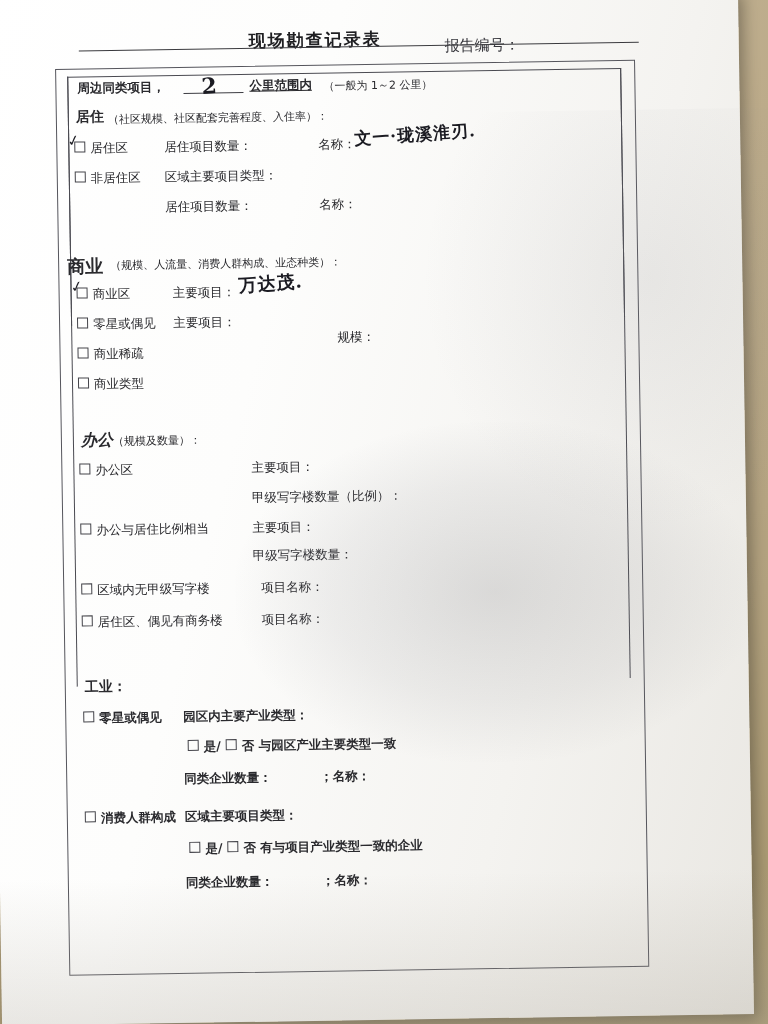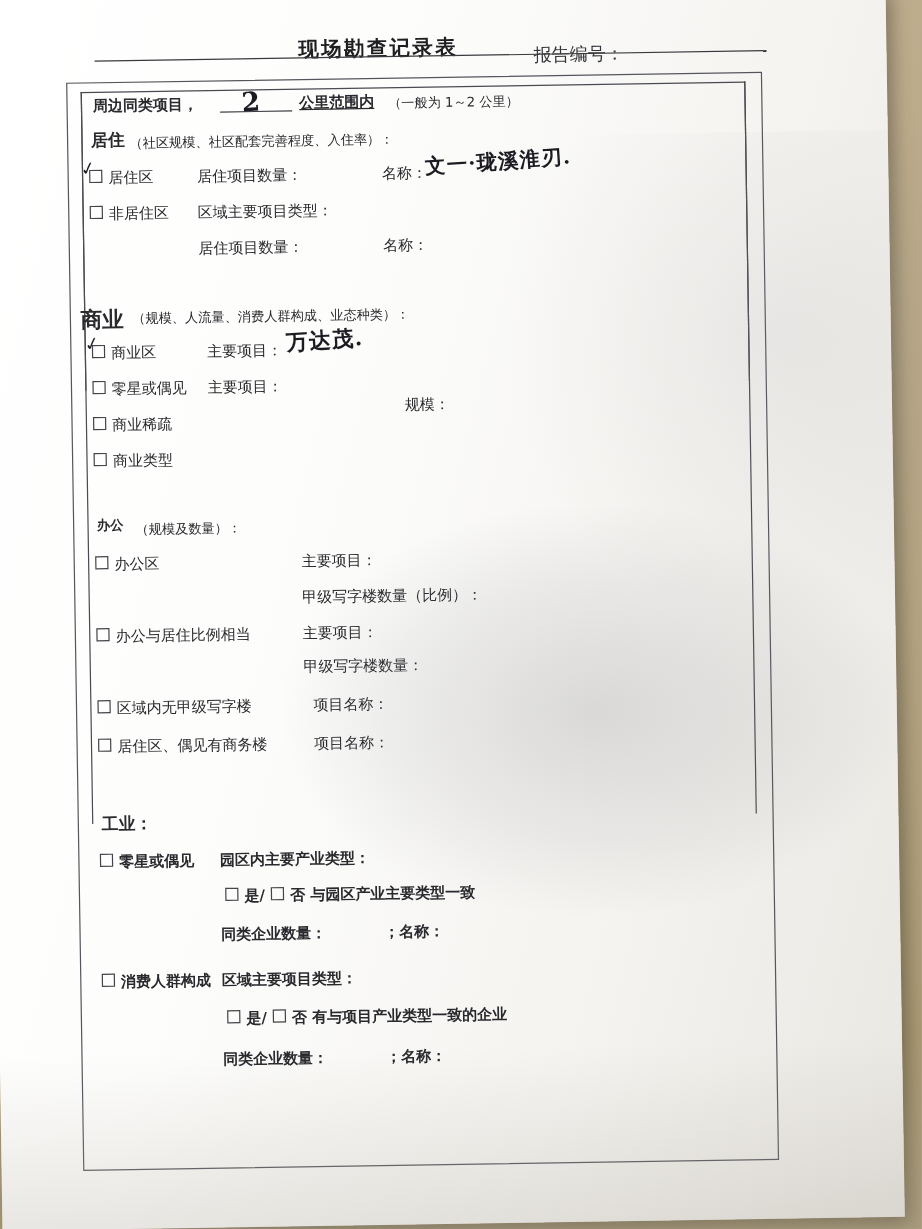--- a/index.html
+++ b/index.html
@@ -236,21 +236,21 @@
       <div class="row" style="left:346px; top:318px;margin-top:17px;">规模：</div>
 
       <div class="row" style="left:86px; top:348px;">
         <span class="cb"></span><span>商业稀疏</span>
       </div>
 
       <div class="row" style="left:86px; top:378px;">
         <span class="cb"></span><span>商业类型</span>
       </div>
 
-      <div class="row b" style="left:88px; top:432px; font-size:11px;">办公</div>
+      <div class="row b" style="left:88px; top:432px; font-size:16px;font-style:italic;">办公</div>
       <div class="row sm" style="left:120px; top:436px;">（规模及数量）：</div>
 
       <div class="row" style="left:86px; top:464px;">
         <span class="cb"></span><span>办公区</span>
       </div>
       <div class="row" style="left:258px; top:464px;">主要项目：</div>
       <div class="row" style="left:258px; top:494px;">甲级写字楼数量（比例）：</div>
 
       <div class="row" style="left:86px; top:524px;">
         <span class="cb"></span><span>办公与居住比例相当</span>

